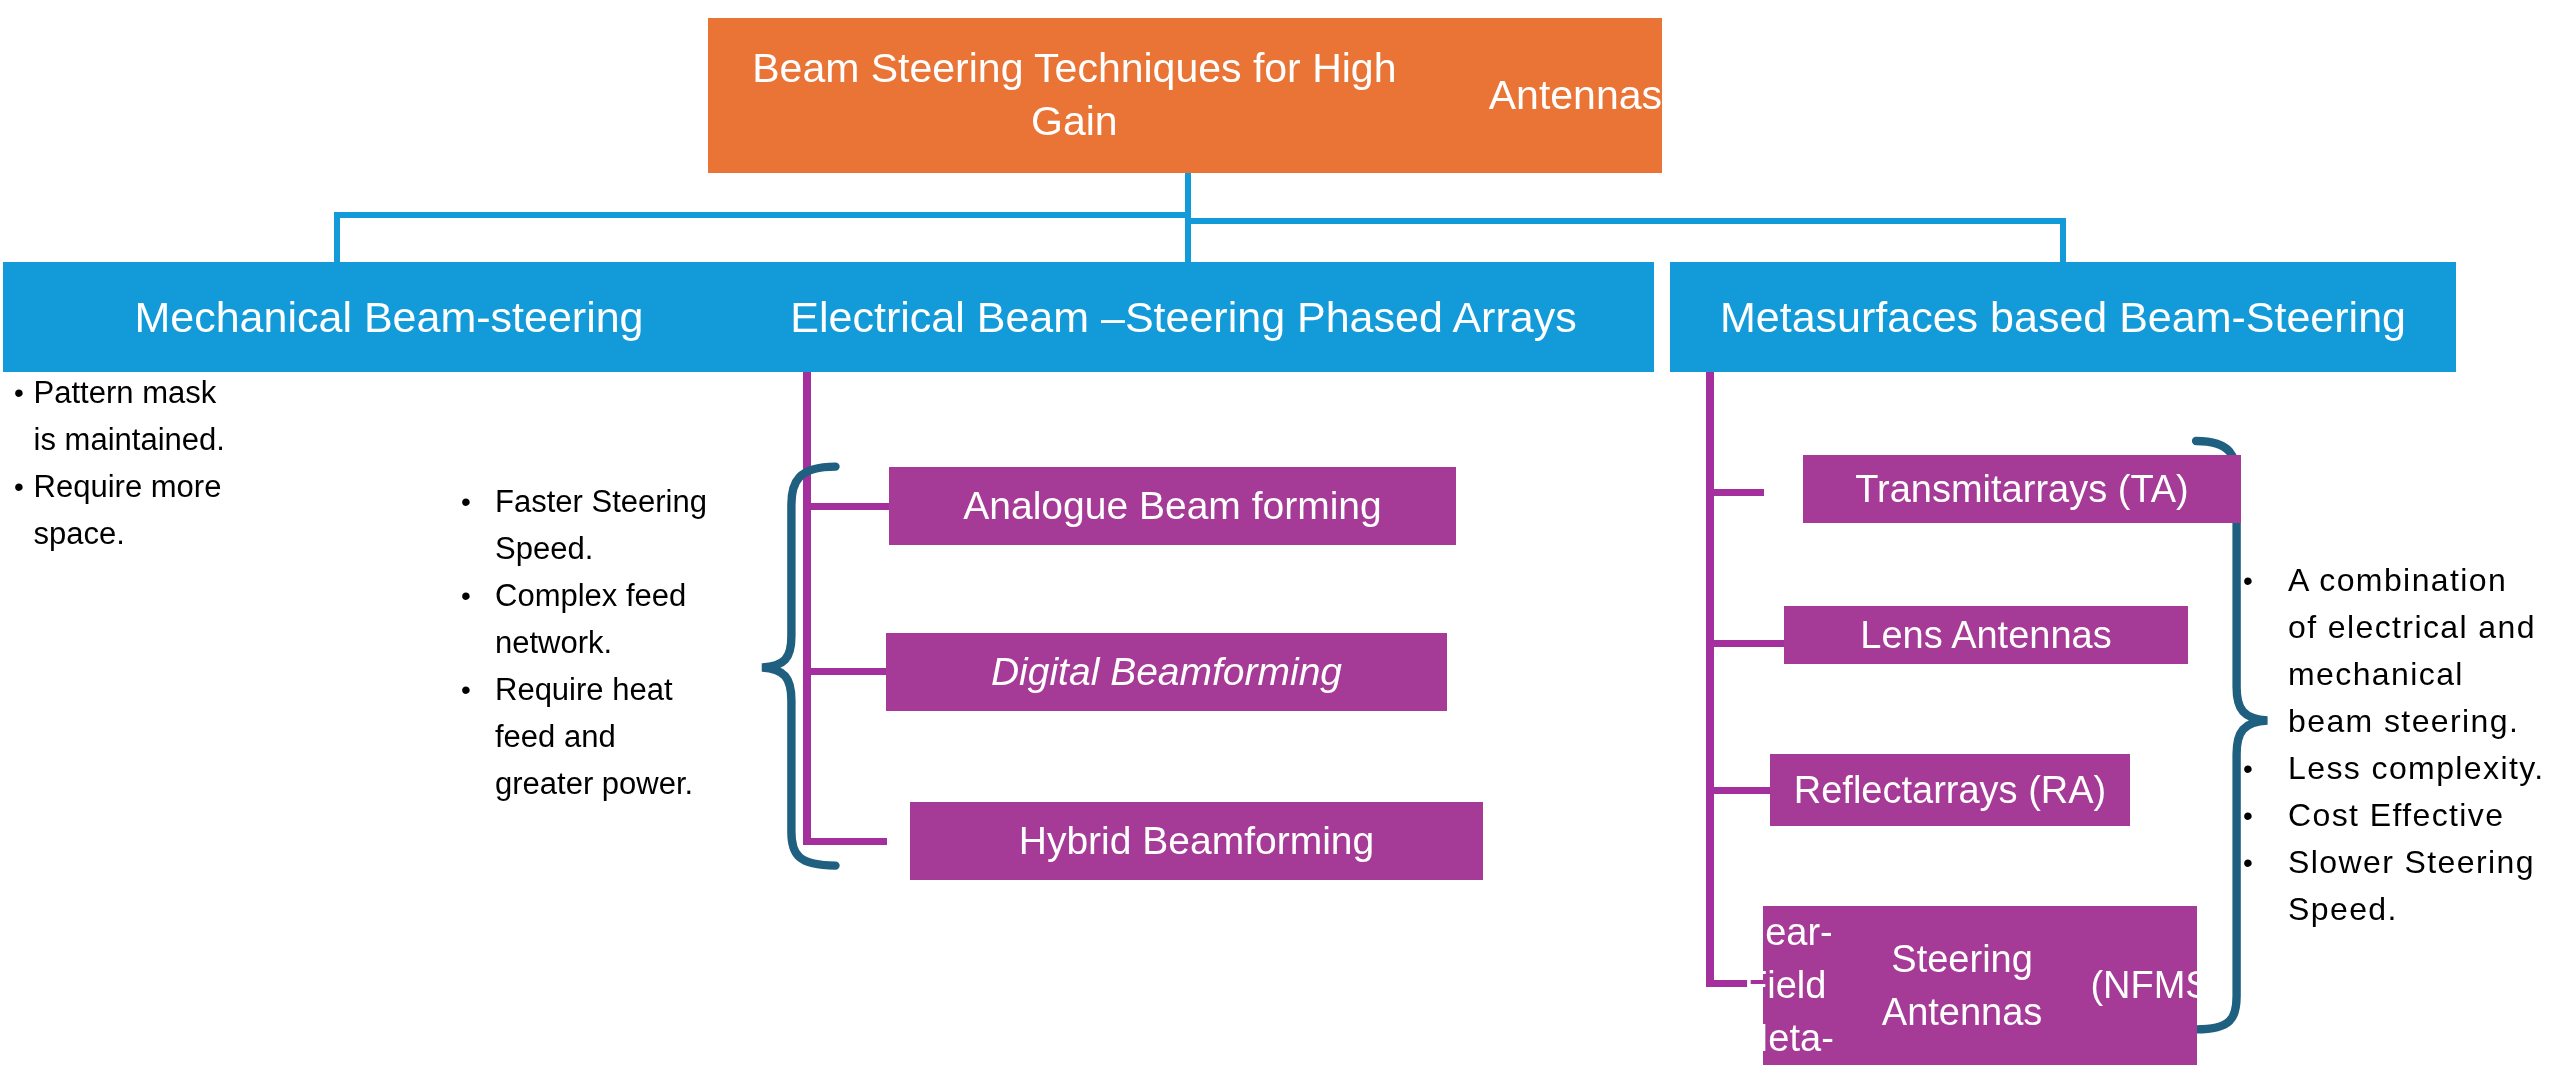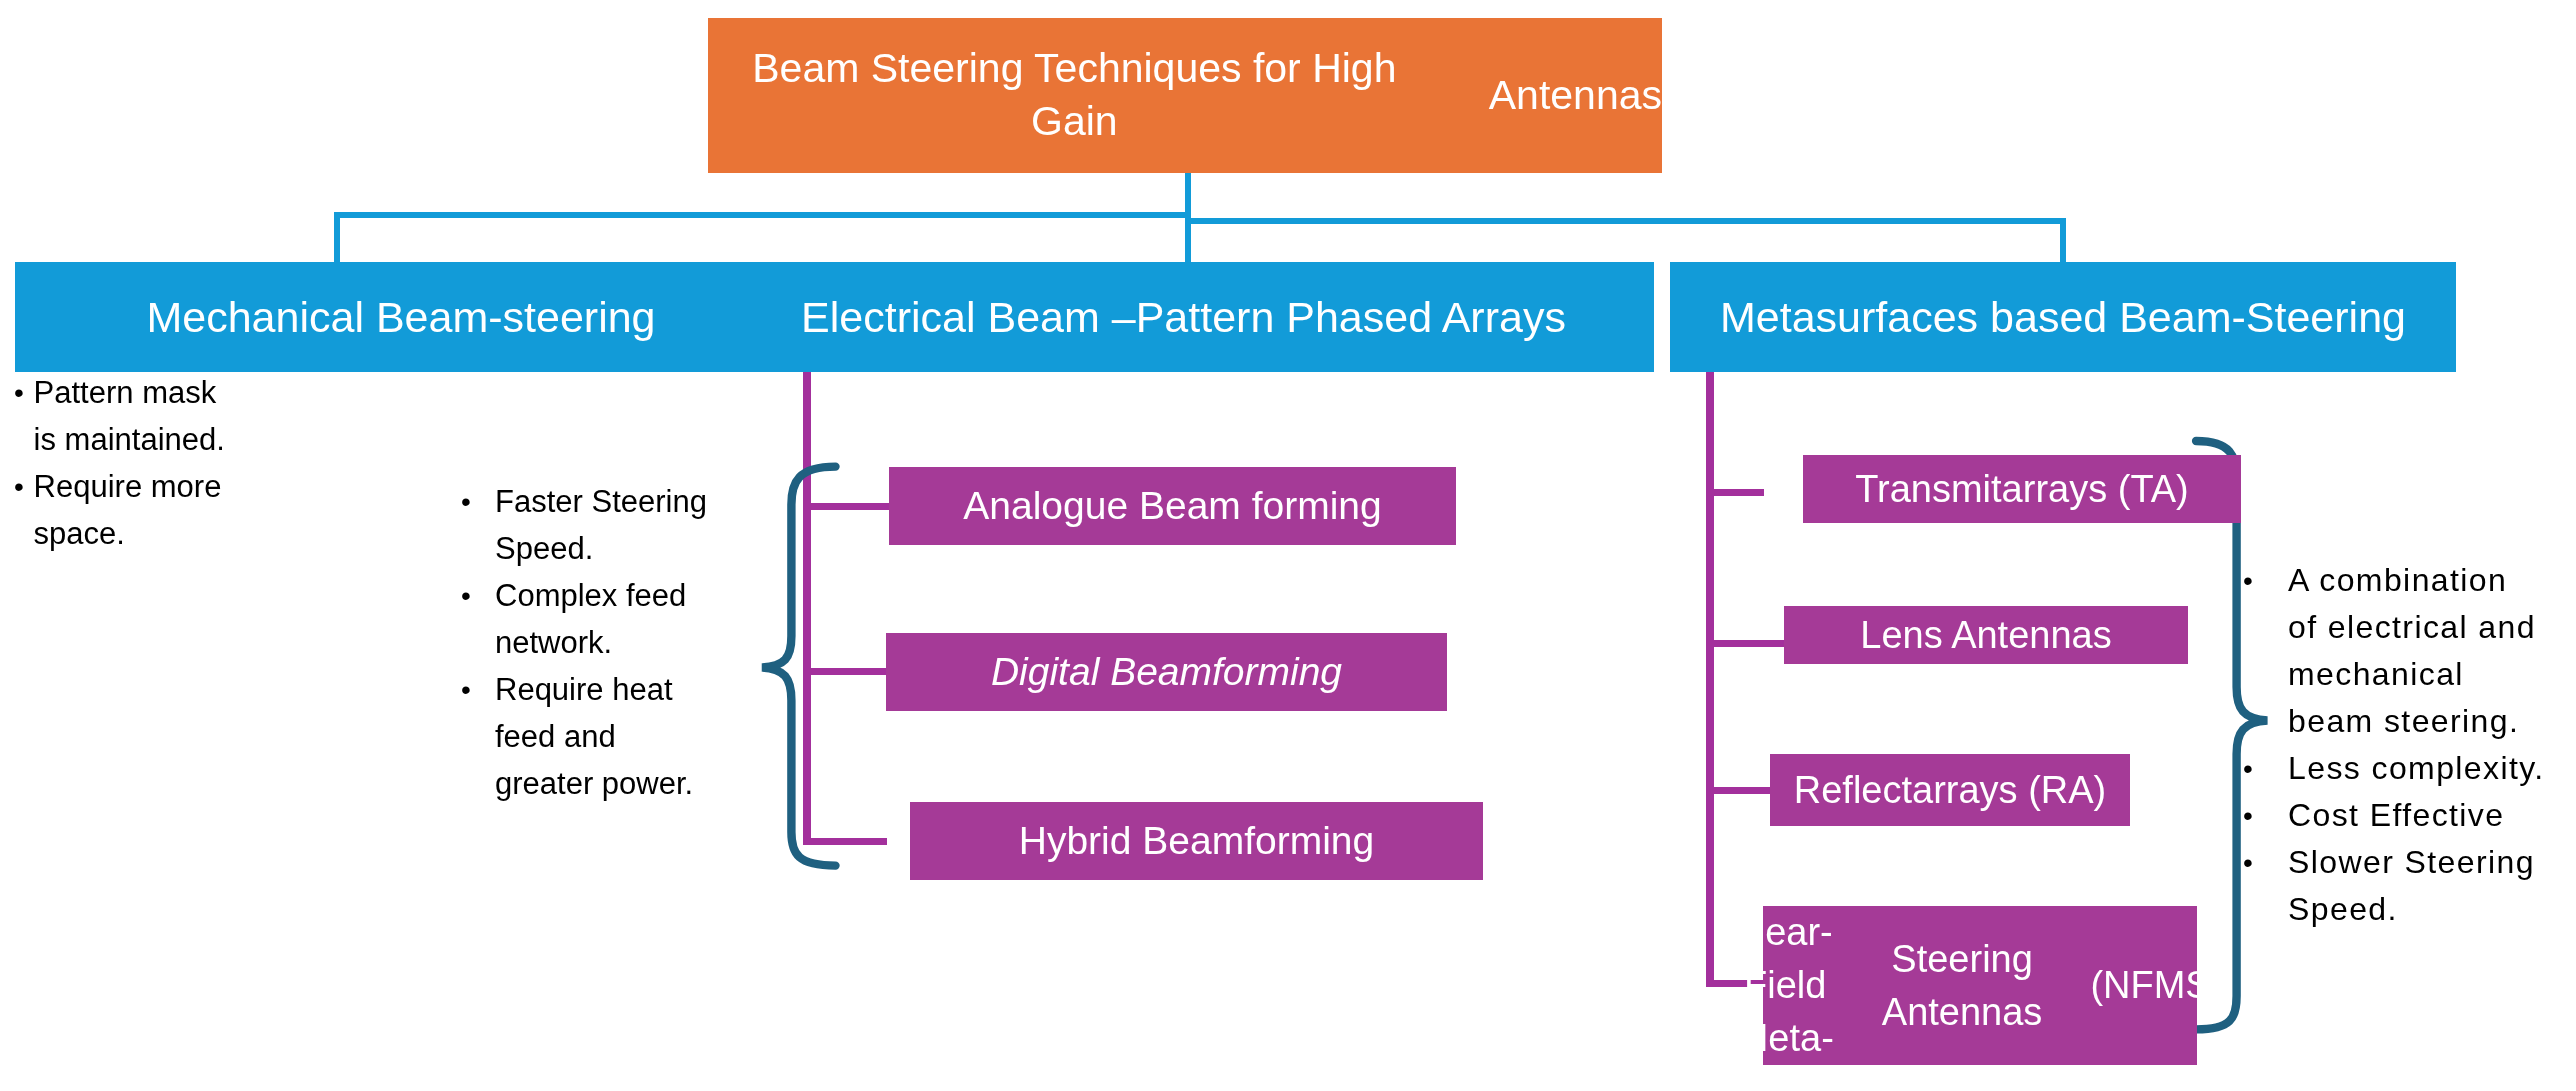--- a/index.html
+++ b/index.html
@@ -23,21 +23,21 @@
     line-height: 1.22;
     gap: 48px;
   }
   .node-orange { background: #E97436; font-size: 41px; }
   .node-blue   { background: #129BD8; font-size: 43px; }
   .node-mag    { background: #A53A97; font-size: 39px; }
   .node-mag-sm { background: #A53A97; font-size: 38px; }
   .node span { display: block; }
 
   #root-node      { left: 708px; top: 17.5px;  width: 954px; height: 155px; line-height: 53px;}
-  #mechanical-node{ left: 15px;   top: 262px; width: 772px;  height: 110px; }
+  #mechanical-node{ left: 3px;   top: 262px; width: 772px;  height: 110px; }
   #electrical-node{ left: 713px; top: 262px; width: 941px; height: 110px; }
   #metasurf-node  { left: 1670px; top: 262px; width: 786px; height: 110px; }
 
   #analogue-node  { left: 889px; top: 467px;  width: 567px; height: 78px; }
   #digital-node   { left: 886px; top: 633px;  width: 561px; height: 78px; font-style: italic; }
   #hybrid-node    { left: 910px; top: 802px; width: 573px; height: 78px; }
 
   #ta-node   { left: 1763px; top: 455px;  width: 438px; height: 68px; margin-left: 40px; }
   #lens-node { left: 1784px; top: 606px;  width: 404px; height: 58px; text-align: center; }
   #ra-node   { left: 1770px; top: 754px; width: 360px; height: 72px; }
@@ -115,21 +115,21 @@
 
   <div class="node node-orange" id="root-node">
     <span>Beam Steering Techniques for High Gain</span>
     <span>Antennas</span>
   </div>
 
   <div class="node node-blue" id="mechanical-node">
     <span>Mechanical Beam-steering</span>
   </div>
   <div class="node node-blue" id="electrical-node">
-    <span>Electrical Beam –Pattern Phased Arrays</span>
+    <span>Electrical Beam –Steering Phased Arrays</span>
   </div>
   <div class="node node-blue" id="metasurf-node">
     <span>Metasurfaces based Beam-Steering</span>
   </div>
 
   <div class="node node-mag" id="analogue-node">
     <span>Analogue Beam forming</span>
   </div>
   <div class="node node-mag" id="digital-node">
     <span>Digital Beamforming</span>

